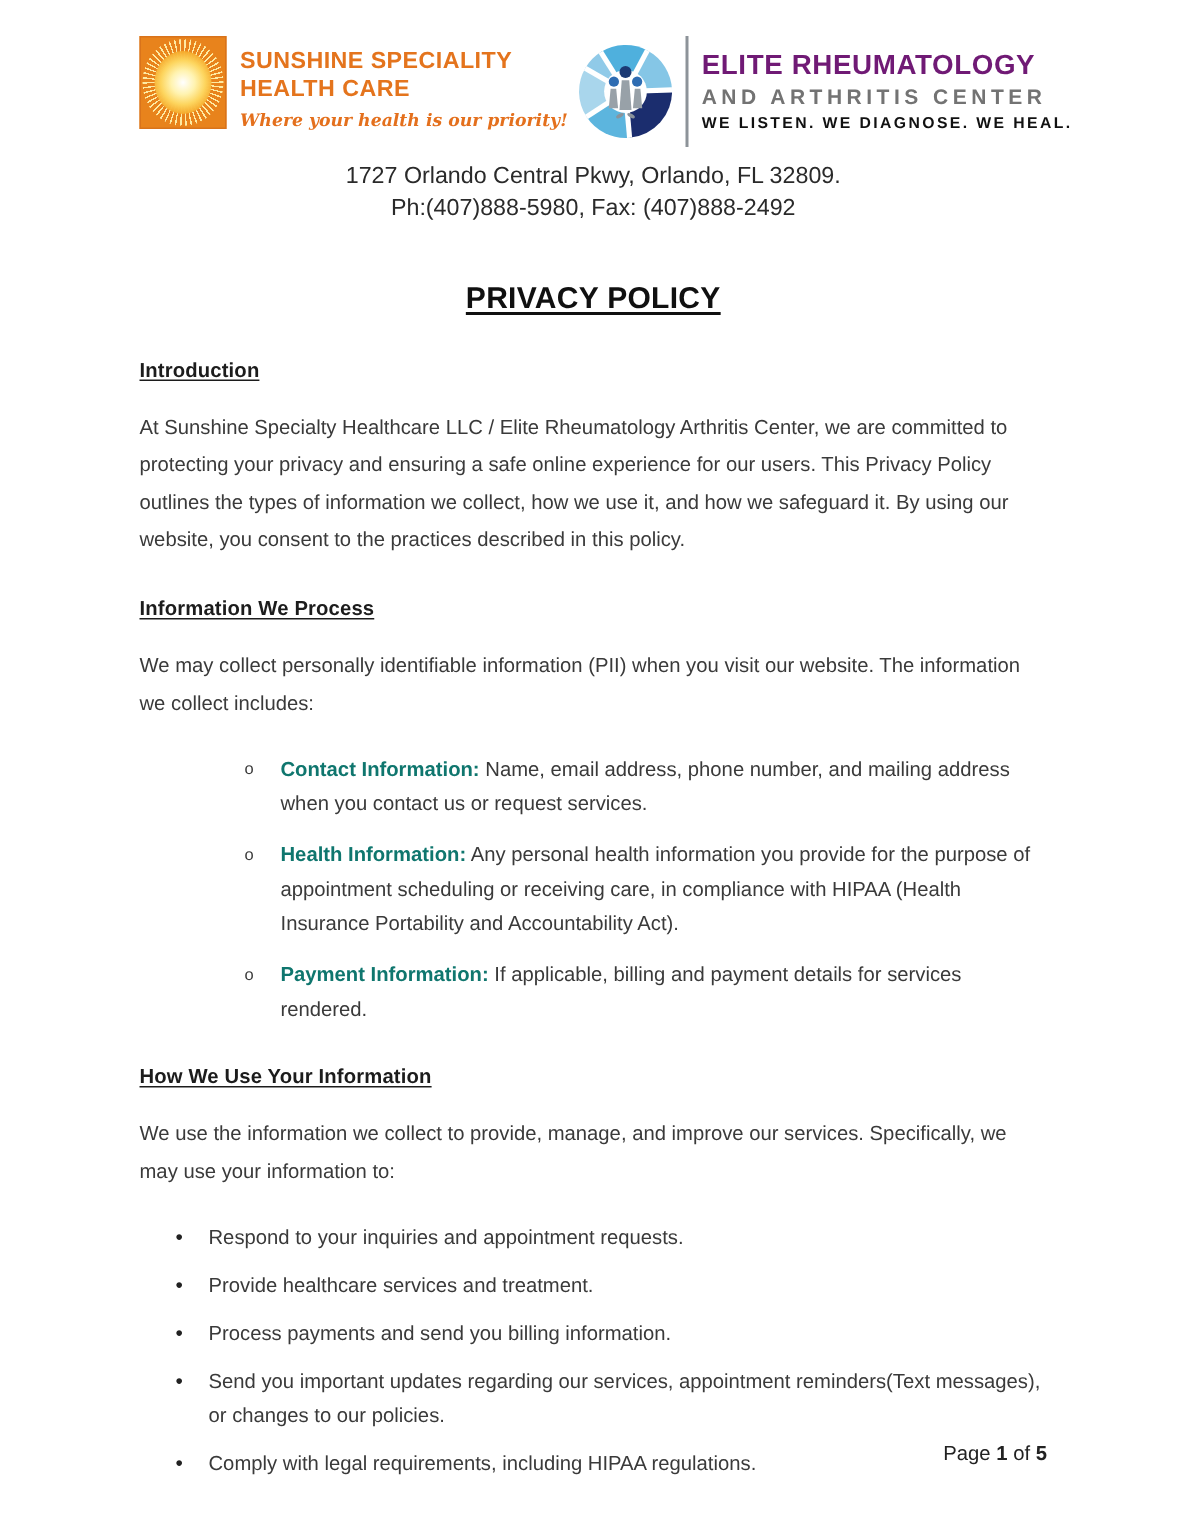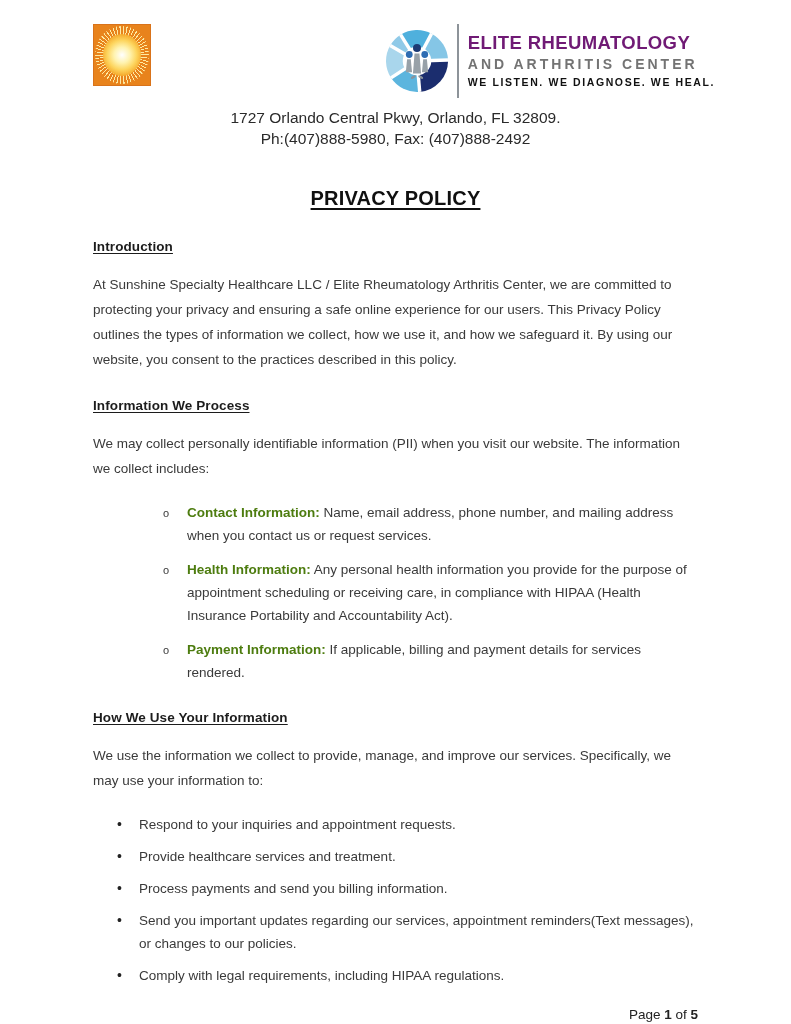--- a/index.html
+++ b/index.html
@@ -42,41 +42,46 @@
 
   
   .content { margin:0 93px; font-size:13.5px; }
   .sec-heading { font-size:13.5px; font-weight:700; color:#1c1c1c; margin:26px 0 0 0;
     text-decoration:underline; text-underline-offset:2px; letter-spacing:0.1px; }
   .para { margin:18px 0 0 0; line-height:25px; }
 
   ul.circle-list { list-style:none; margin:20px 0 0 0; padding:0; }
   ul.circle-list li { position:relative; padding-left:94px; line-height:23px; margin-bottom:11px; }
   ul.circle-list li::before { content:"o"; position:absolute; left:70px; top:1px; font-size:11px; color:#3a3a3a; }
-  ul.circle-list b { color:#4d7c0f; }
+  ul.circle-list b { color:#0f766e; }
 
   ul.disc-list { list-style:none; margin:20px 0 0 0; padding:0; }
   ul.disc-list li { position:relative; padding-left:46px; line-height:23px; margin-bottom:9px; }
   ul.disc-list li::before { content:"\2022"; position:absolute; left:24px; top:0; font-size:14px; color:#222; }
 
   
-  .pagefoot { position:absolute; top:1007px; right:93px; font-size:13.5px; color:#222222; }
+  .pagefoot { position:absolute; top:961px; right:93px; font-size:13.5px; color:#222222; }
   .pagefoot b { font-weight:700; }
 </style>
 </head>
 <body>
 
 <div class="page">
 
   <div class="letterhead">
 
     <div class="logo-left">
       <div class="sun">
         <div class="sun-rays"></div>
         <div class="sun-glow"></div>
+      </div>
+      <div class="sun-text">
+        <div class="sun-name">SUNSHINE SPECIALITY</div>
+        <div class="sun-name">HEALTH CARE</div>
+        <div class="sun-tagline">Where your health is our priority!</div>
       </div>
     </div>
 
     <div class="logo-right">
       <svg class="elite-icon" width="62" height="66" viewBox="0 0 100 106" aria-hidden="true">
         <path d="M50,53 L23.5,10.6 A50,50 0 0 1 73.5,8.9 Z" fill="#4fb0dd"></path>
         <path d="M50,53 L73.5,8.9 A50,50 0 0 1 100,51.3 Z" fill="#85c6e6"></path>
         <path d="M50,53 L100,51.3 A50,50 0 0 1 54.4,102.8 Z" fill="#1b2d6e"></path>
         <path d="M50,53 L54.4,102.8 A50,50 0 0 1 8.1,80.2 Z" fill="#5cb5de"></path>
         <path d="M50,53 L8.1,80.2 A50,50 0 0 1 6.7,28 Z" fill="#a9d6ec"></path>

